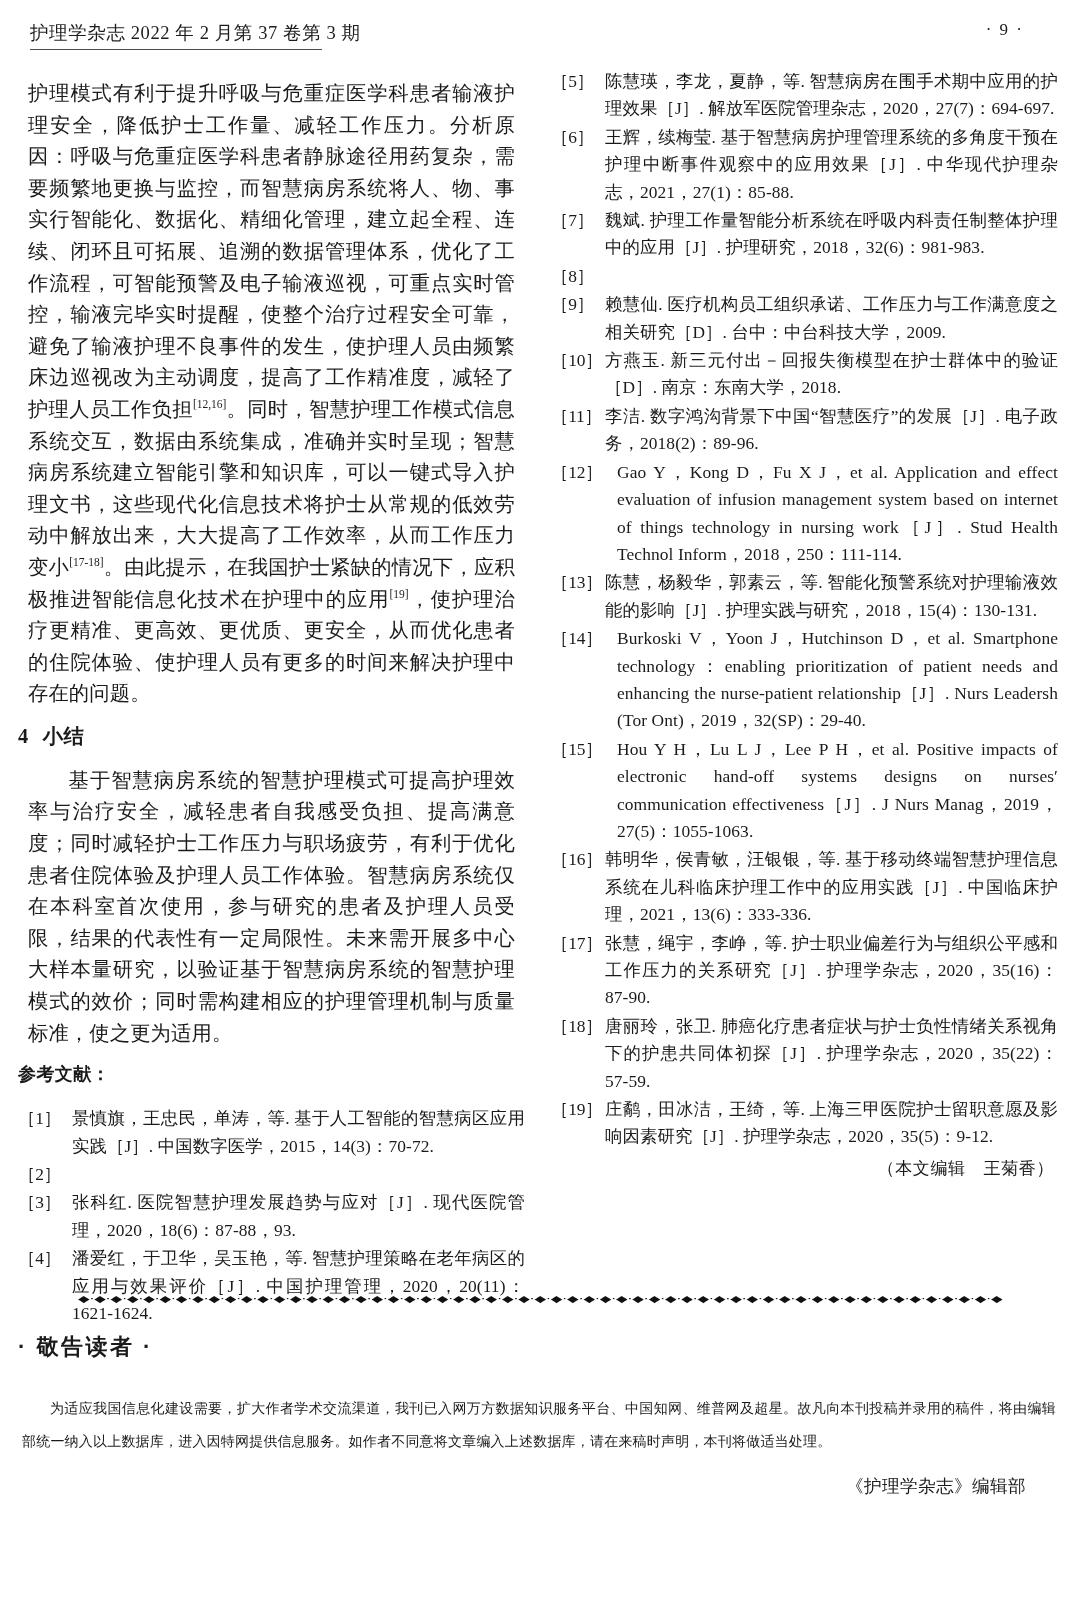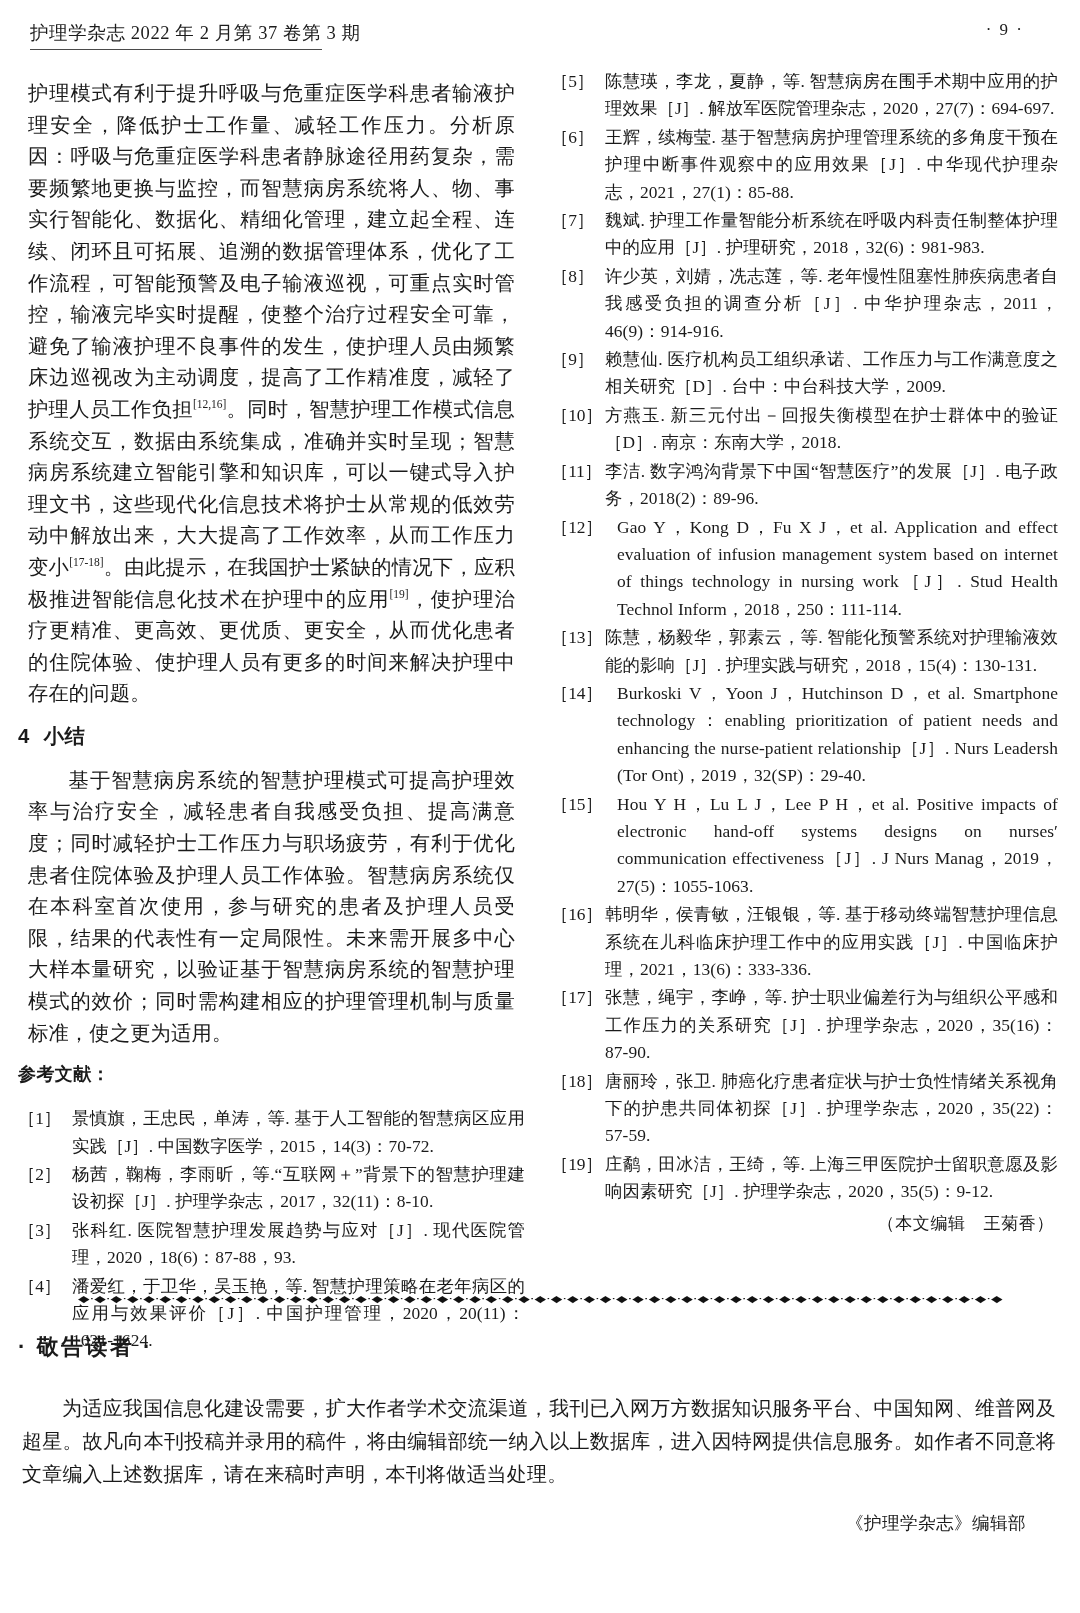--- a/index.html
+++ b/index.html
@@ -86,21 +86,21 @@
     font-size: 11.5px;
     vertical-align: super;
     line-height: 0;
     letter-spacing: 0;
   }
 
   .section-head {
     font-size: 20.3px;
     line-height: 33px;
     font-weight: bold;
-    font-family: Liberation Sans, sans-serif;
+    font-family: Liberation Serif, serif;
     margin: 2px 0 12px 0;
     letter-spacing: 0.5px;
   }
   .section-head .num {
     margin-right: 14px;
   }
 
   .refs-head {
     font-size: 18px;
     line-height: 30px;
@@ -186,21 +186,21 @@
     text-align: left;
     padding-right: 34px;
     font-size: 22px;
     font-weight: bold;
     font-family: "Liberation Sans", "DejaVu Sans", sans-serif;
     letter-spacing: 2.5px;
   }
 
   .notice-body {
     margin-top: 30px;
-    font-size: 20px;
+    font-size: 14px;
     line-height: 33px;
     text-align: justify;
     text-justify: inter-character;
     text-indent: 2em;
     letter-spacing: 0.2px;
     padding: 0 6px 0 4px;
   }
 
   .notice-signature {
     margin-top: 16px;
@@ -233,21 +233,20 @@
 
       <div class="refs-head">参考文献：</div>
 
       <ol class="ref-list" id="refs-left">
           <li class="ref-item">
             <span class="ref-num">［1］</span>
             <span class="ref-text">景慎旗，王忠民，单涛，等. 基于人工智能的智慧病区应用实践［J］. 中国数字医学，2015，14(3)：70-72.</span>
           </li>
           <li class="ref-item">
             <span class="ref-num">［2］</span>
-            <span class="ref-text">杨茜，鞠梅，李雨昕，等.“互联网＋”背景下的智慧护理建设初探［J］. 护理学杂志，2017，32(11)：8-10.</span>
           </li>
           <li class="ref-item">
             <span class="ref-num">［3］</span>
             <span class="ref-text">张科红. 医院智慧护理发展趋势与应对［J］. 现代医院管理，2020，18(6)：87-88，93.</span>
           </li>
           <li class="ref-item">
             <span class="ref-num">［4］</span>
             <span class="ref-text">潘爱红，于卫华，吴玉艳，等. 智慧护理策略在老年病区的应用与效果评价［J］. 中国护理管理，2020，20(11)：1621-1624.</span>
           </li>
         </ol>
@@ -262,21 +261,20 @@
           <li class="ref-item">
             <span class="ref-num">［6］</span>
             <span class="ref-text">王辉，续梅莹. 基于智慧病房护理管理系统的多角度干预在护理中断事件观察中的应用效果［J］. 中华现代护理杂志，2021，27(1)：85-88.</span>
           </li>
           <li class="ref-item">
             <span class="ref-num">［7］</span>
             <span class="ref-text">魏斌. 护理工作量智能分析系统在呼吸内科责任制整体护理中的应用［J］. 护理研究，2018，32(6)：981-983.</span>
           </li>
           <li class="ref-item">
             <span class="ref-num">［8］</span>
-            <span class="ref-text">许少英，刘婧，冼志莲，等. 老年慢性阻塞性肺疾病患者自我感受负担的调查分析［J］. 中华护理杂志，2011，46(9)：914-916.</span>
           </li>
           <li class="ref-item">
             <span class="ref-num">［9］</span>
             <span class="ref-text">赖慧仙. 医疗机构员工组织承诺、工作压力与工作满意度之相关研究［D］. 台中：中台科技大学，2009.</span>
           </li>
           <li class="ref-item">
             <span class="ref-num">［10］</span>
             <span class="ref-text">方燕玉. 新三元付出－回报失衡模型在护士群体中的验证［D］. 南京：东南大学，2018.</span>
           </li>
           <li class="ref-item">

